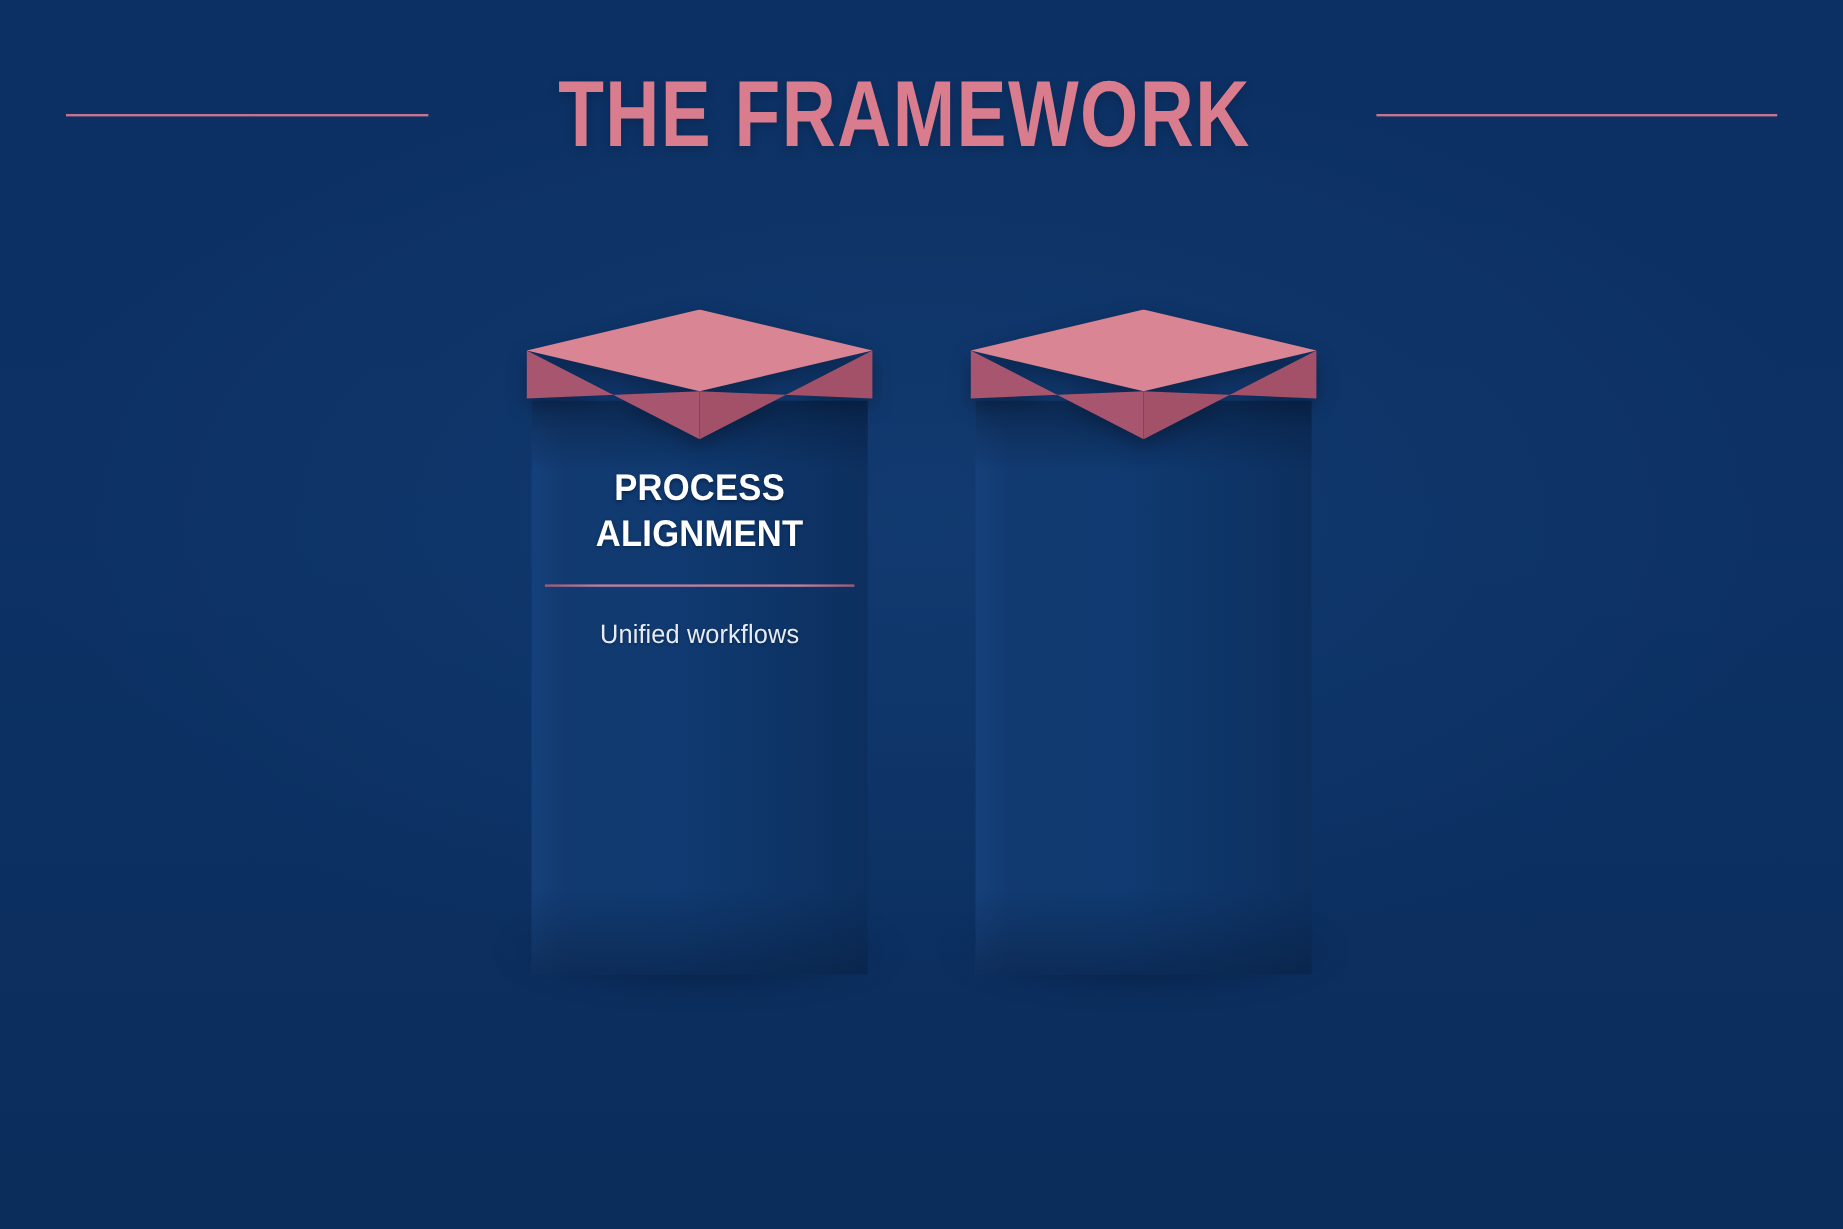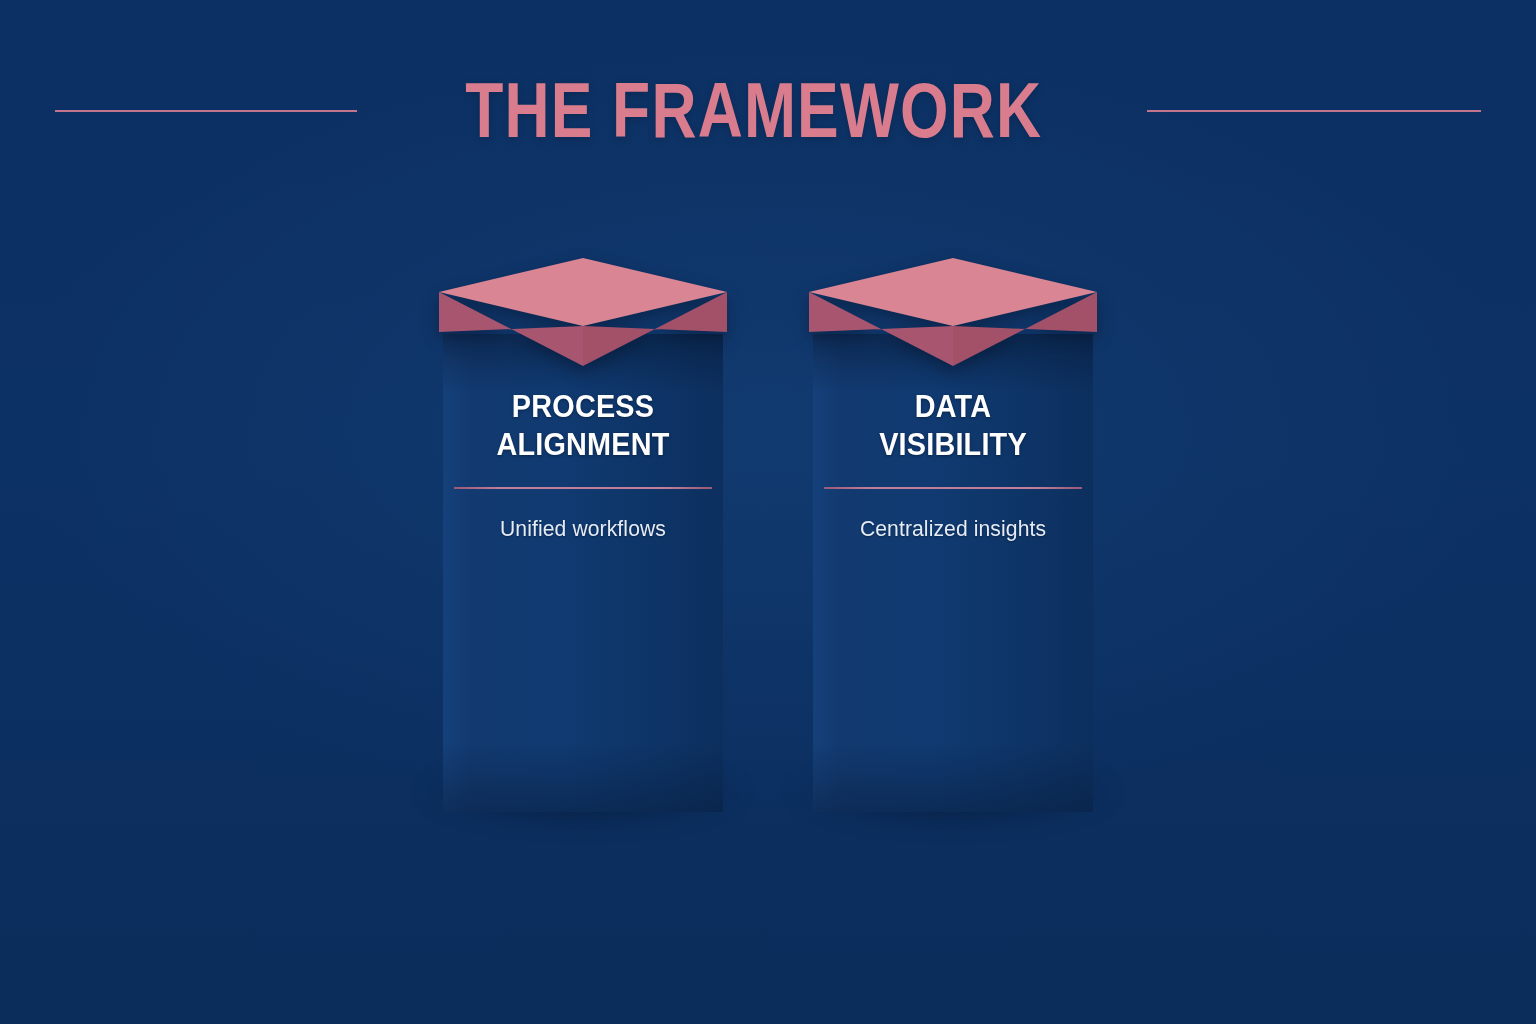--- a/index.html
+++ b/index.html
@@ -27,21 +27,20 @@
 
   
   .header {
     position:absolute;
     top:0; left:0; right:0;
     height:190px;
     display:flex;
     align-items:center;
     justify-content:center;
     gap:0;
-    margin-top:15px;
   }
 
   .rule {
     height:2px;
     background:#c4748f;
     flex:0 0 auto;
   }
   .rule.left  { width:302px; margin-right:36px; margin-top:2px; }
   .rule.right { width:334px; margin-left:32px;  margin-top:2px; }
 
@@ -204,22 +203,16 @@
   <div class="pillar">
     <div class="pillar-shadow"></div>
     <div class="column"></div>
     <div class="cap">
       <svg viewBox="0 0 324 108" xmlns="http://www.w3.org/2000/svg">
         <polygon points="18,74 18,34 162,108 162,68" fill="#a8556f"></polygon>
         <polygon points="306,74 306,34 162,108 162,68" fill="#a35069"></polygon>
         <polygon points="162,0 306,34 162,68 18,34" fill="#d98594"></polygon>
       </svg>
     </div>
-    <div class="pillar-text">
-      <div class="pillar-title">DATA
-VISIBILITY</div>
-      <div class="pillar-divider"></div>
-      <div class="pillar-sub">Centralized insights</div>
-    </div>
   </div>
 
 
 </div>
 
 </body></html>

